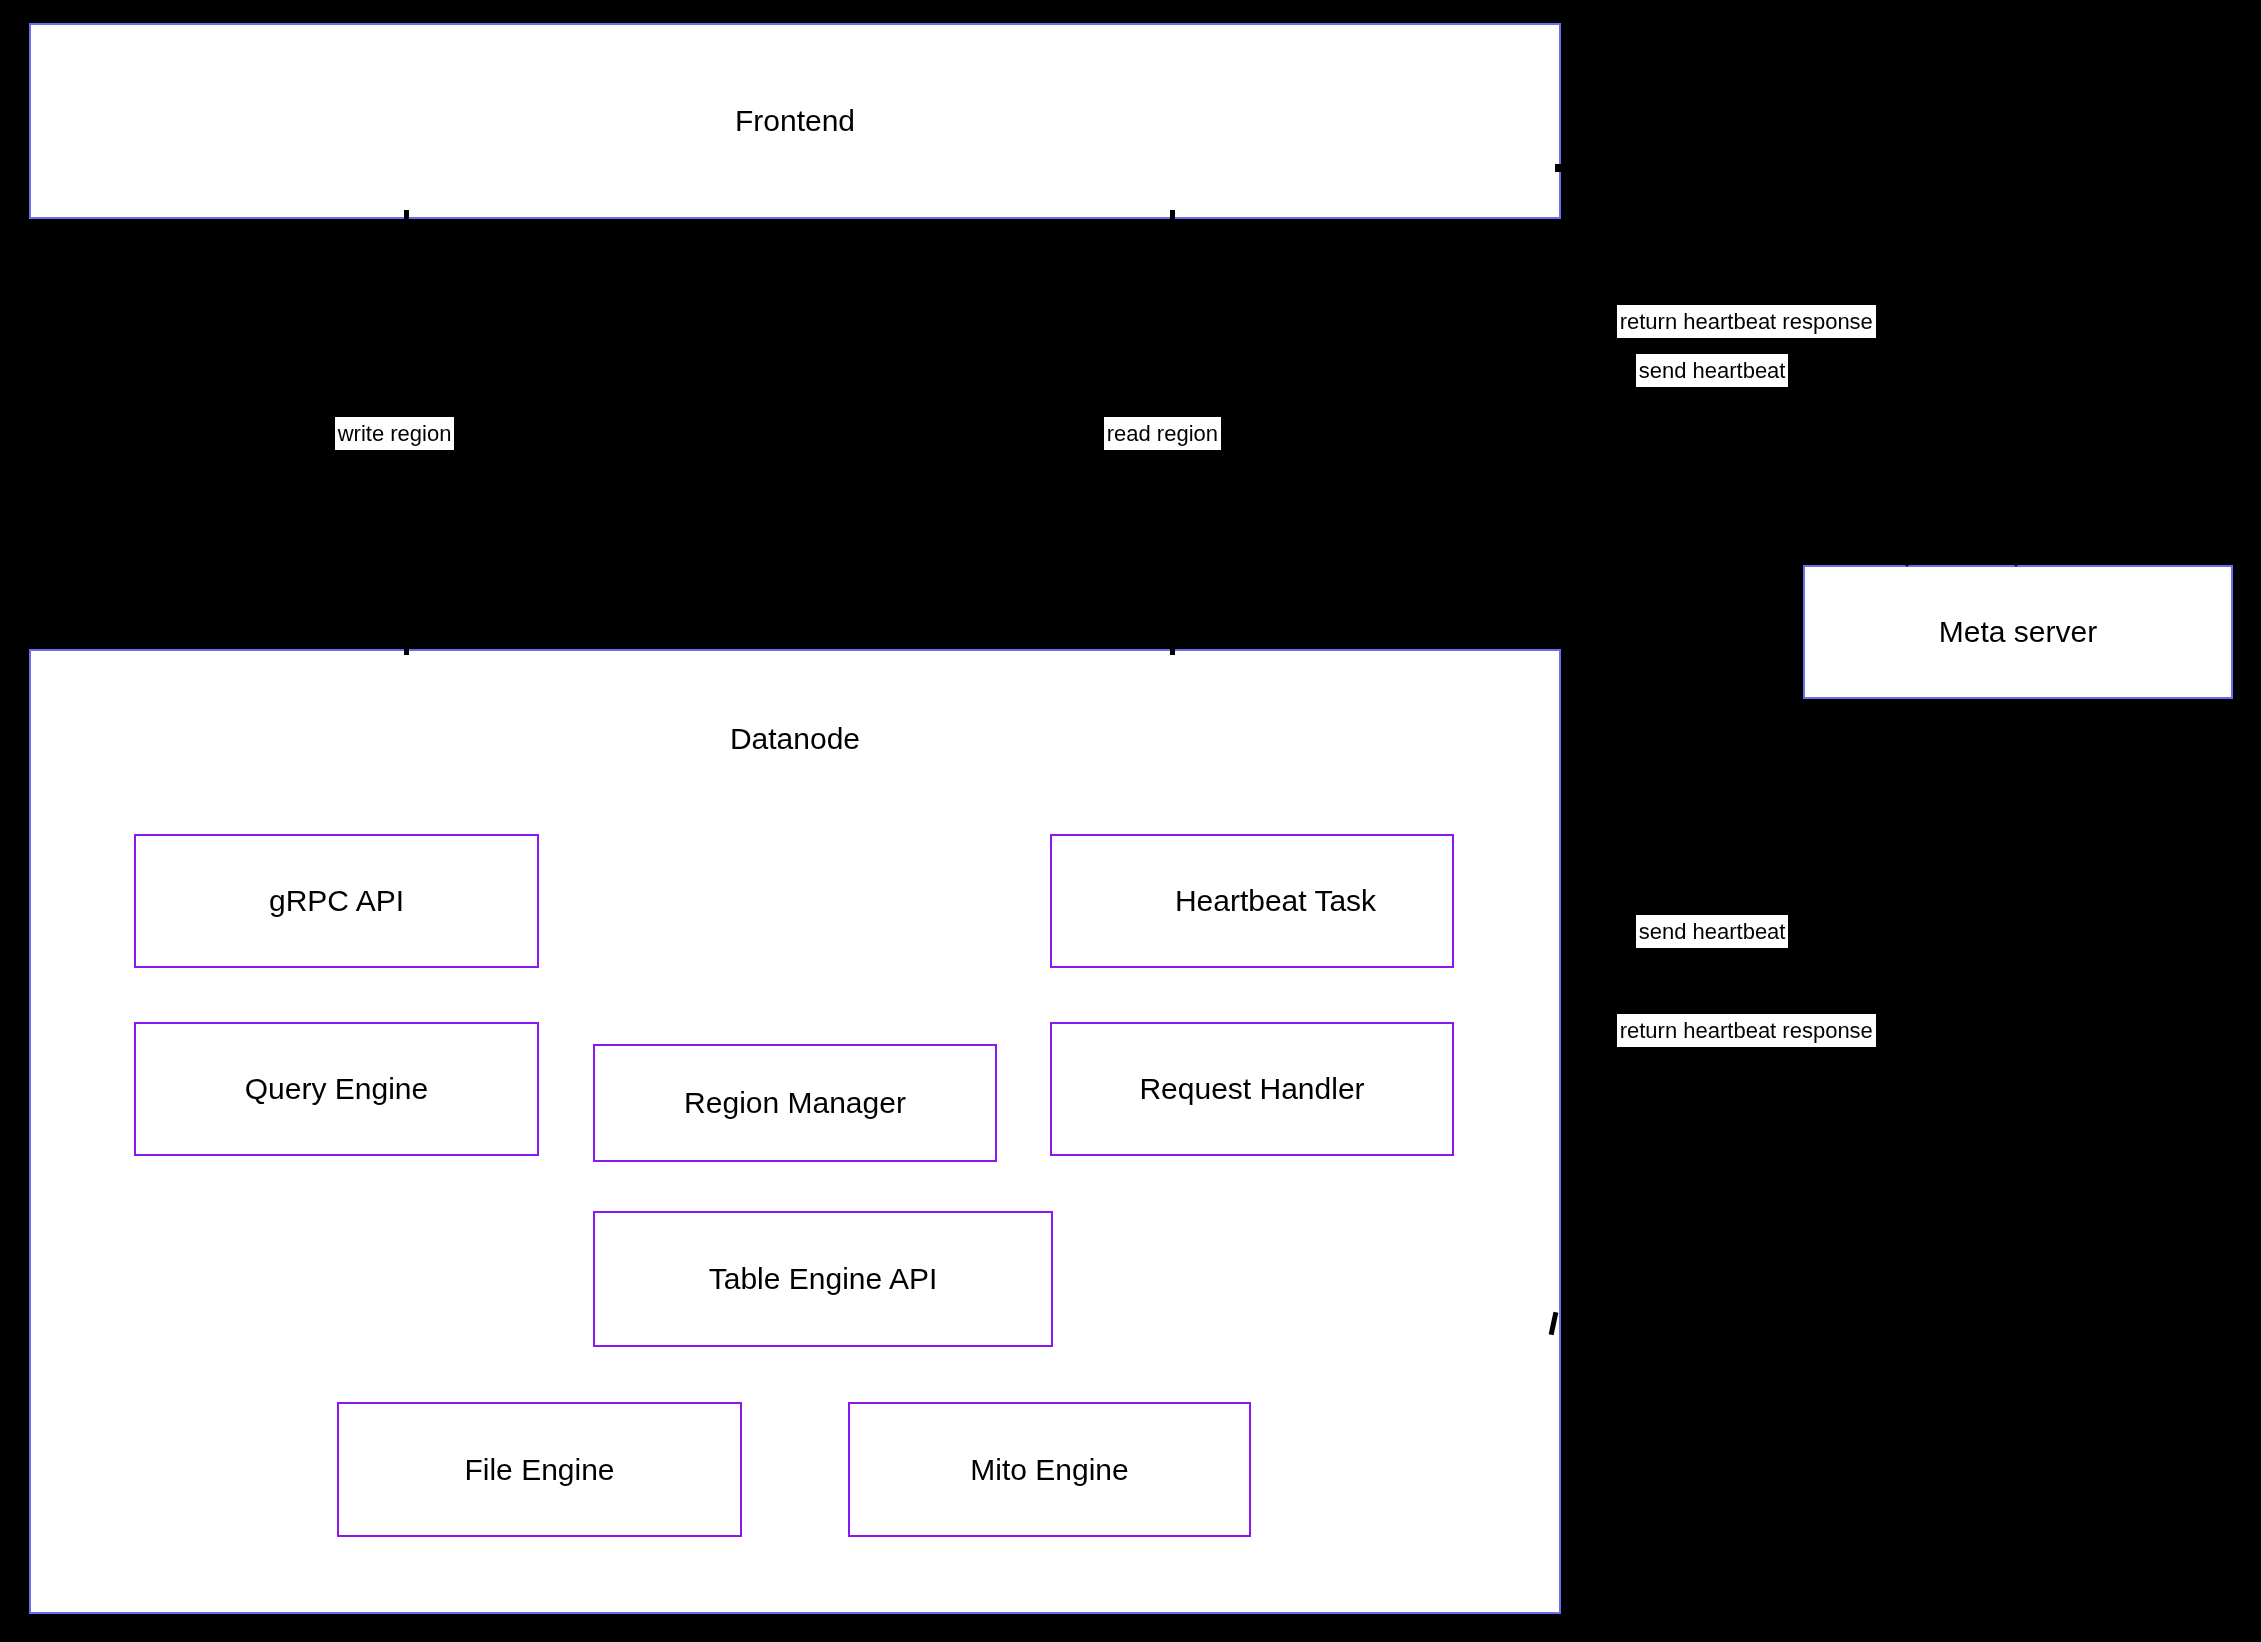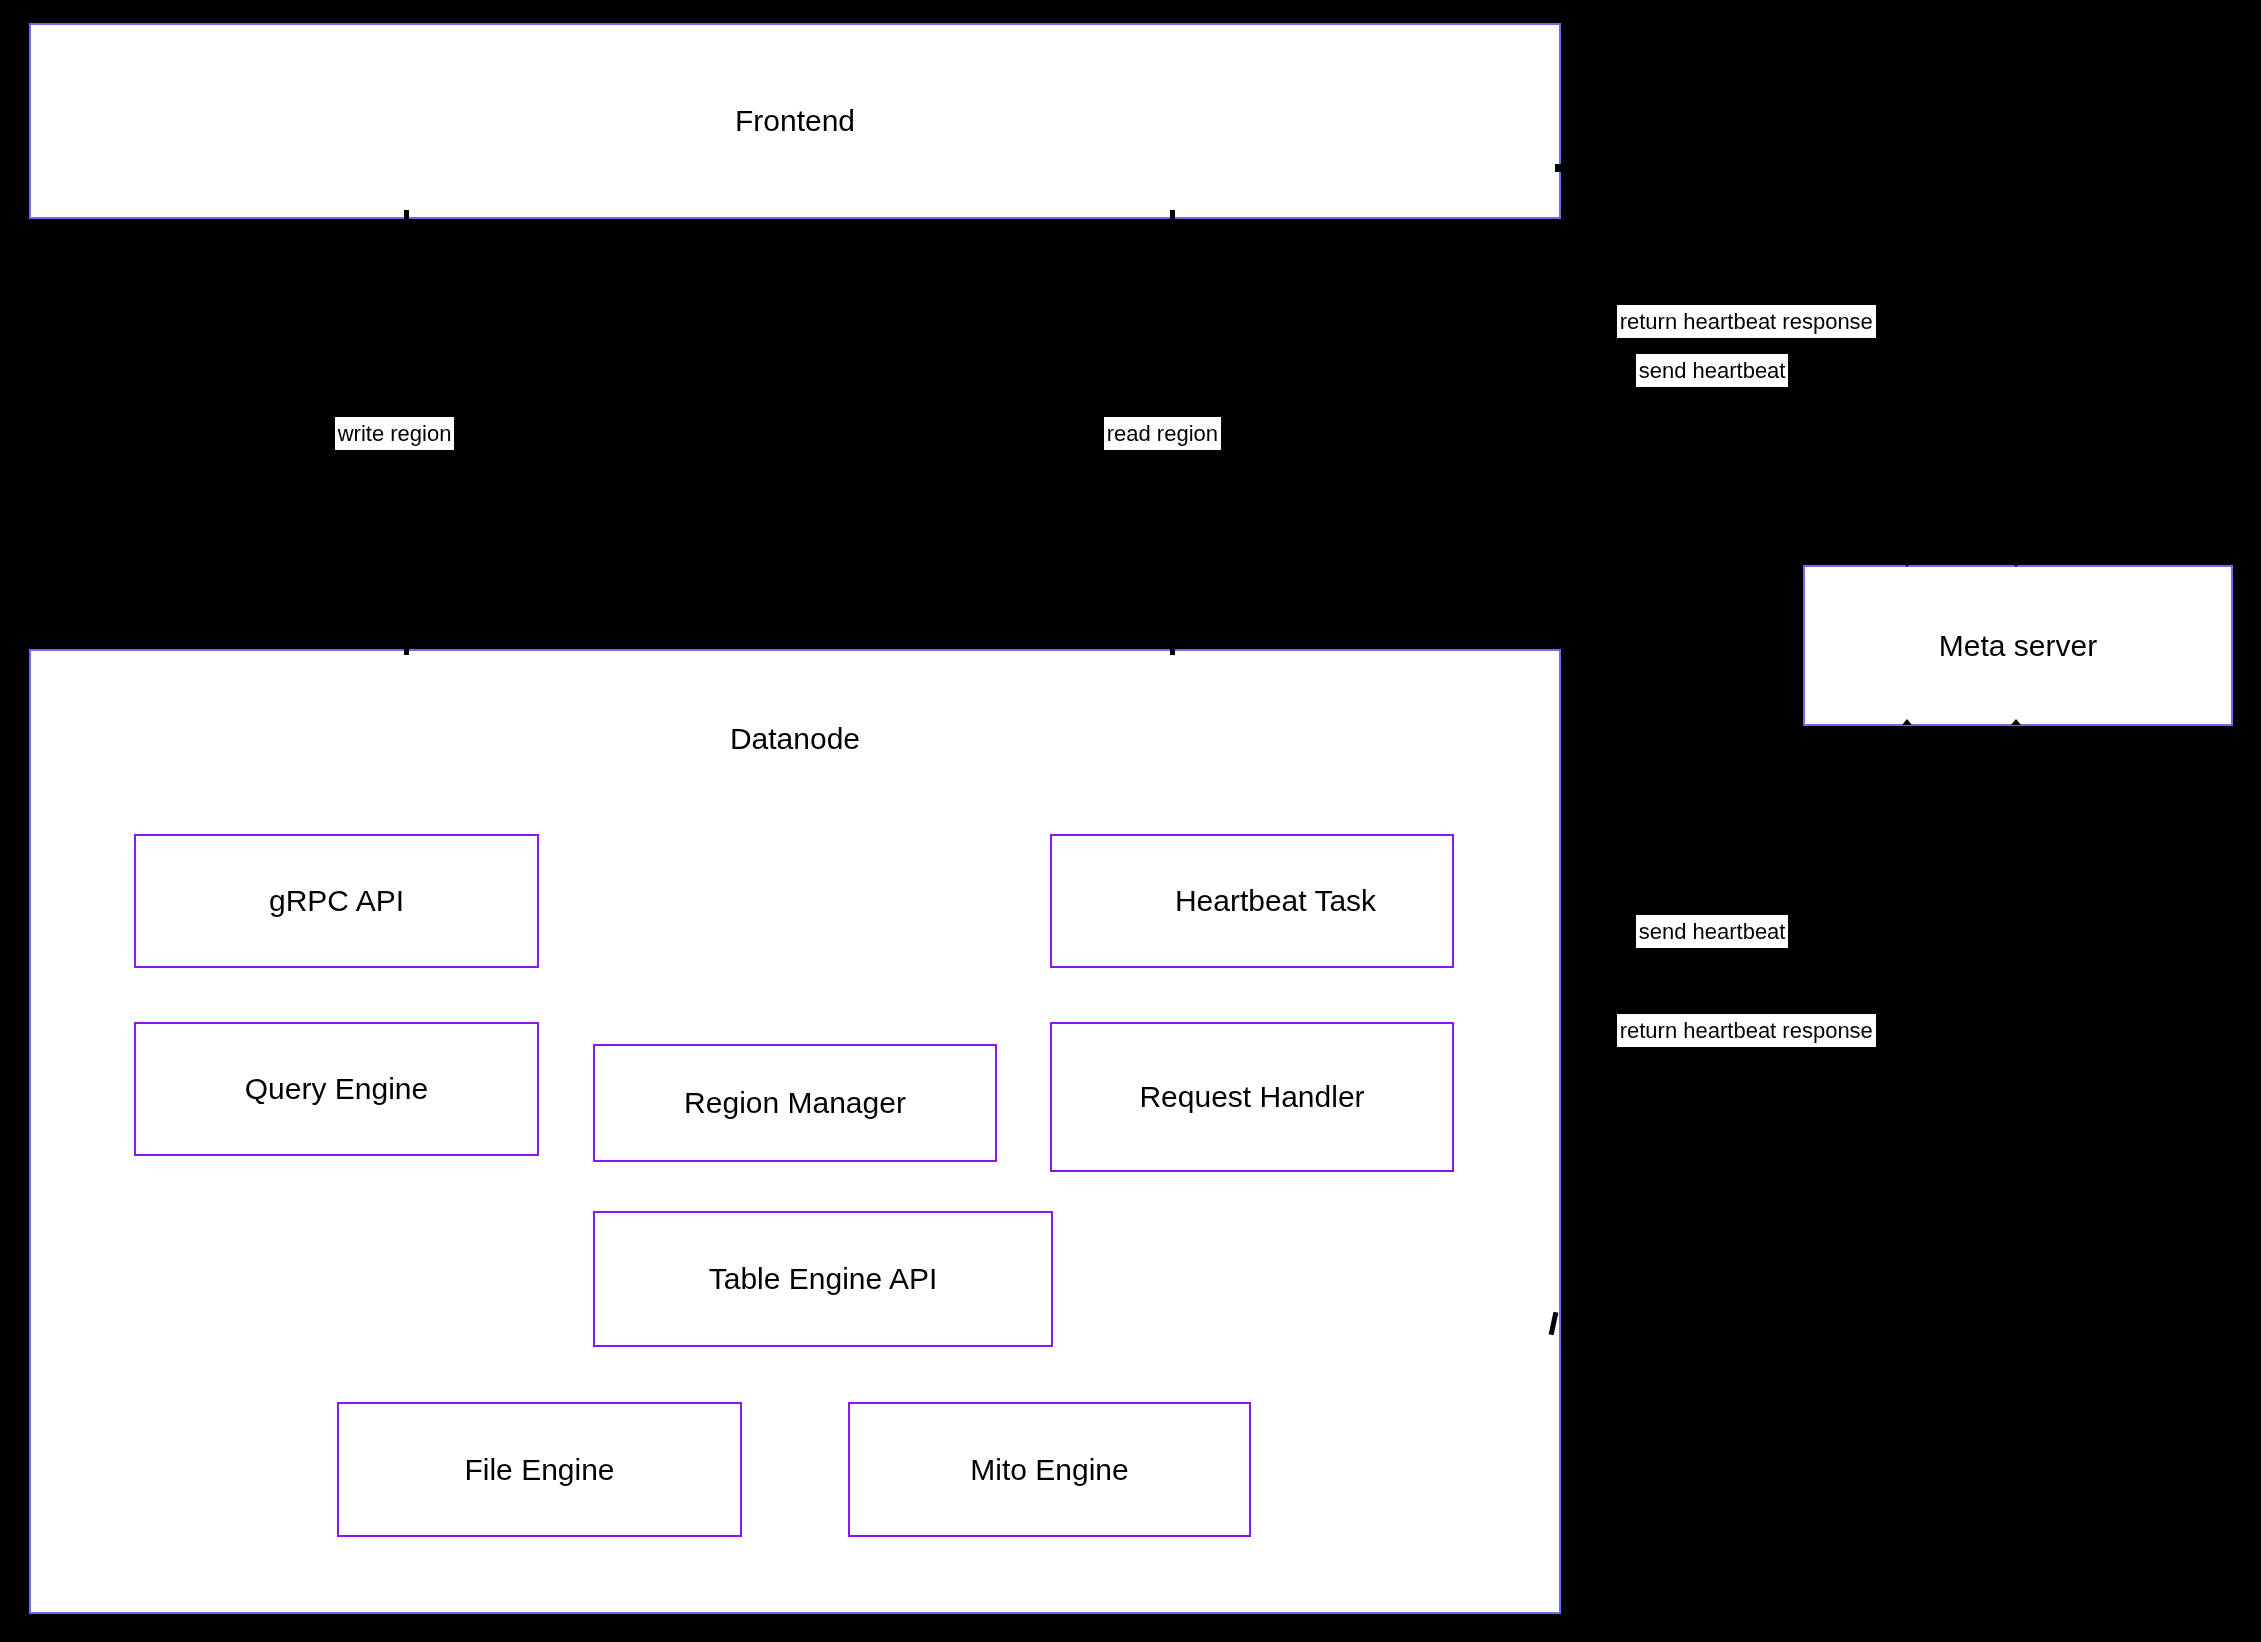--- a/index.html
+++ b/index.html
@@ -76,30 +76,30 @@
 <div id="canvas">
 
   <div class="container-node" style="left:29px;top:23px;width:1532px;height:196px;">
     <div class="center-label">Frontend</div>
   </div>
 
   <div class="container-node" style="left:29px;top:649px;width:1532px;height:965px;">
     <div class="top-label">Datanode</div>
   </div>
 
-  <div class="container-node" style="left:1803px;top:565px;width:430px;height:161px;">
+  <div class="container-node" style="left:1803px;top:565px;width:430px;height:134px;">
     <div class="center-label">Meta server</div>
   </div>
 
   <div class="component-node" style="left:134px;top:834px;width:405px;height:134px;">gRPC API</div>
   <div class="component-node" style="left:1050px;top:834px;width:404px;height:134px;padding-left:47px;">Heartbeat Task</div>
 
   <div class="component-node" style="left:134px;top:1022px;width:405px;height:134px;">Query Engine</div>
   <div class="component-node" style="left:593px;top:1044px;width:404px;height:118px;">Region Manager</div>
-  <div class="component-node" style="left:1050px;top:1022px;width:404px;height:150px;">Request Handler</div>
+  <div class="component-node" style="left:1050px;top:1022px;width:404px;height:134px;">Request Handler</div>
 
   <div class="component-node" style="left:593px;top:1211px;width:460px;height:136px;">Table Engine API</div>
 
   <div class="component-node" style="left:337px;top:1402px;width:405px;height:135px;">File Engine</div>
   <div class="component-node" style="left:848px;top:1402px;width:403px;height:135px;">Mito Engine</div>
 
   <div class="edge-chip" style="left:335px;top:417px;">write region</div>
   <div class="edge-chip" style="left:1104px;top:417px;">read region</div>
   <div class="edge-chip" style="left:1617px;top:305px;">return heartbeat response</div>
   <div class="edge-chip" style="left:1636px;top:354px;">send heartbeat</div>

